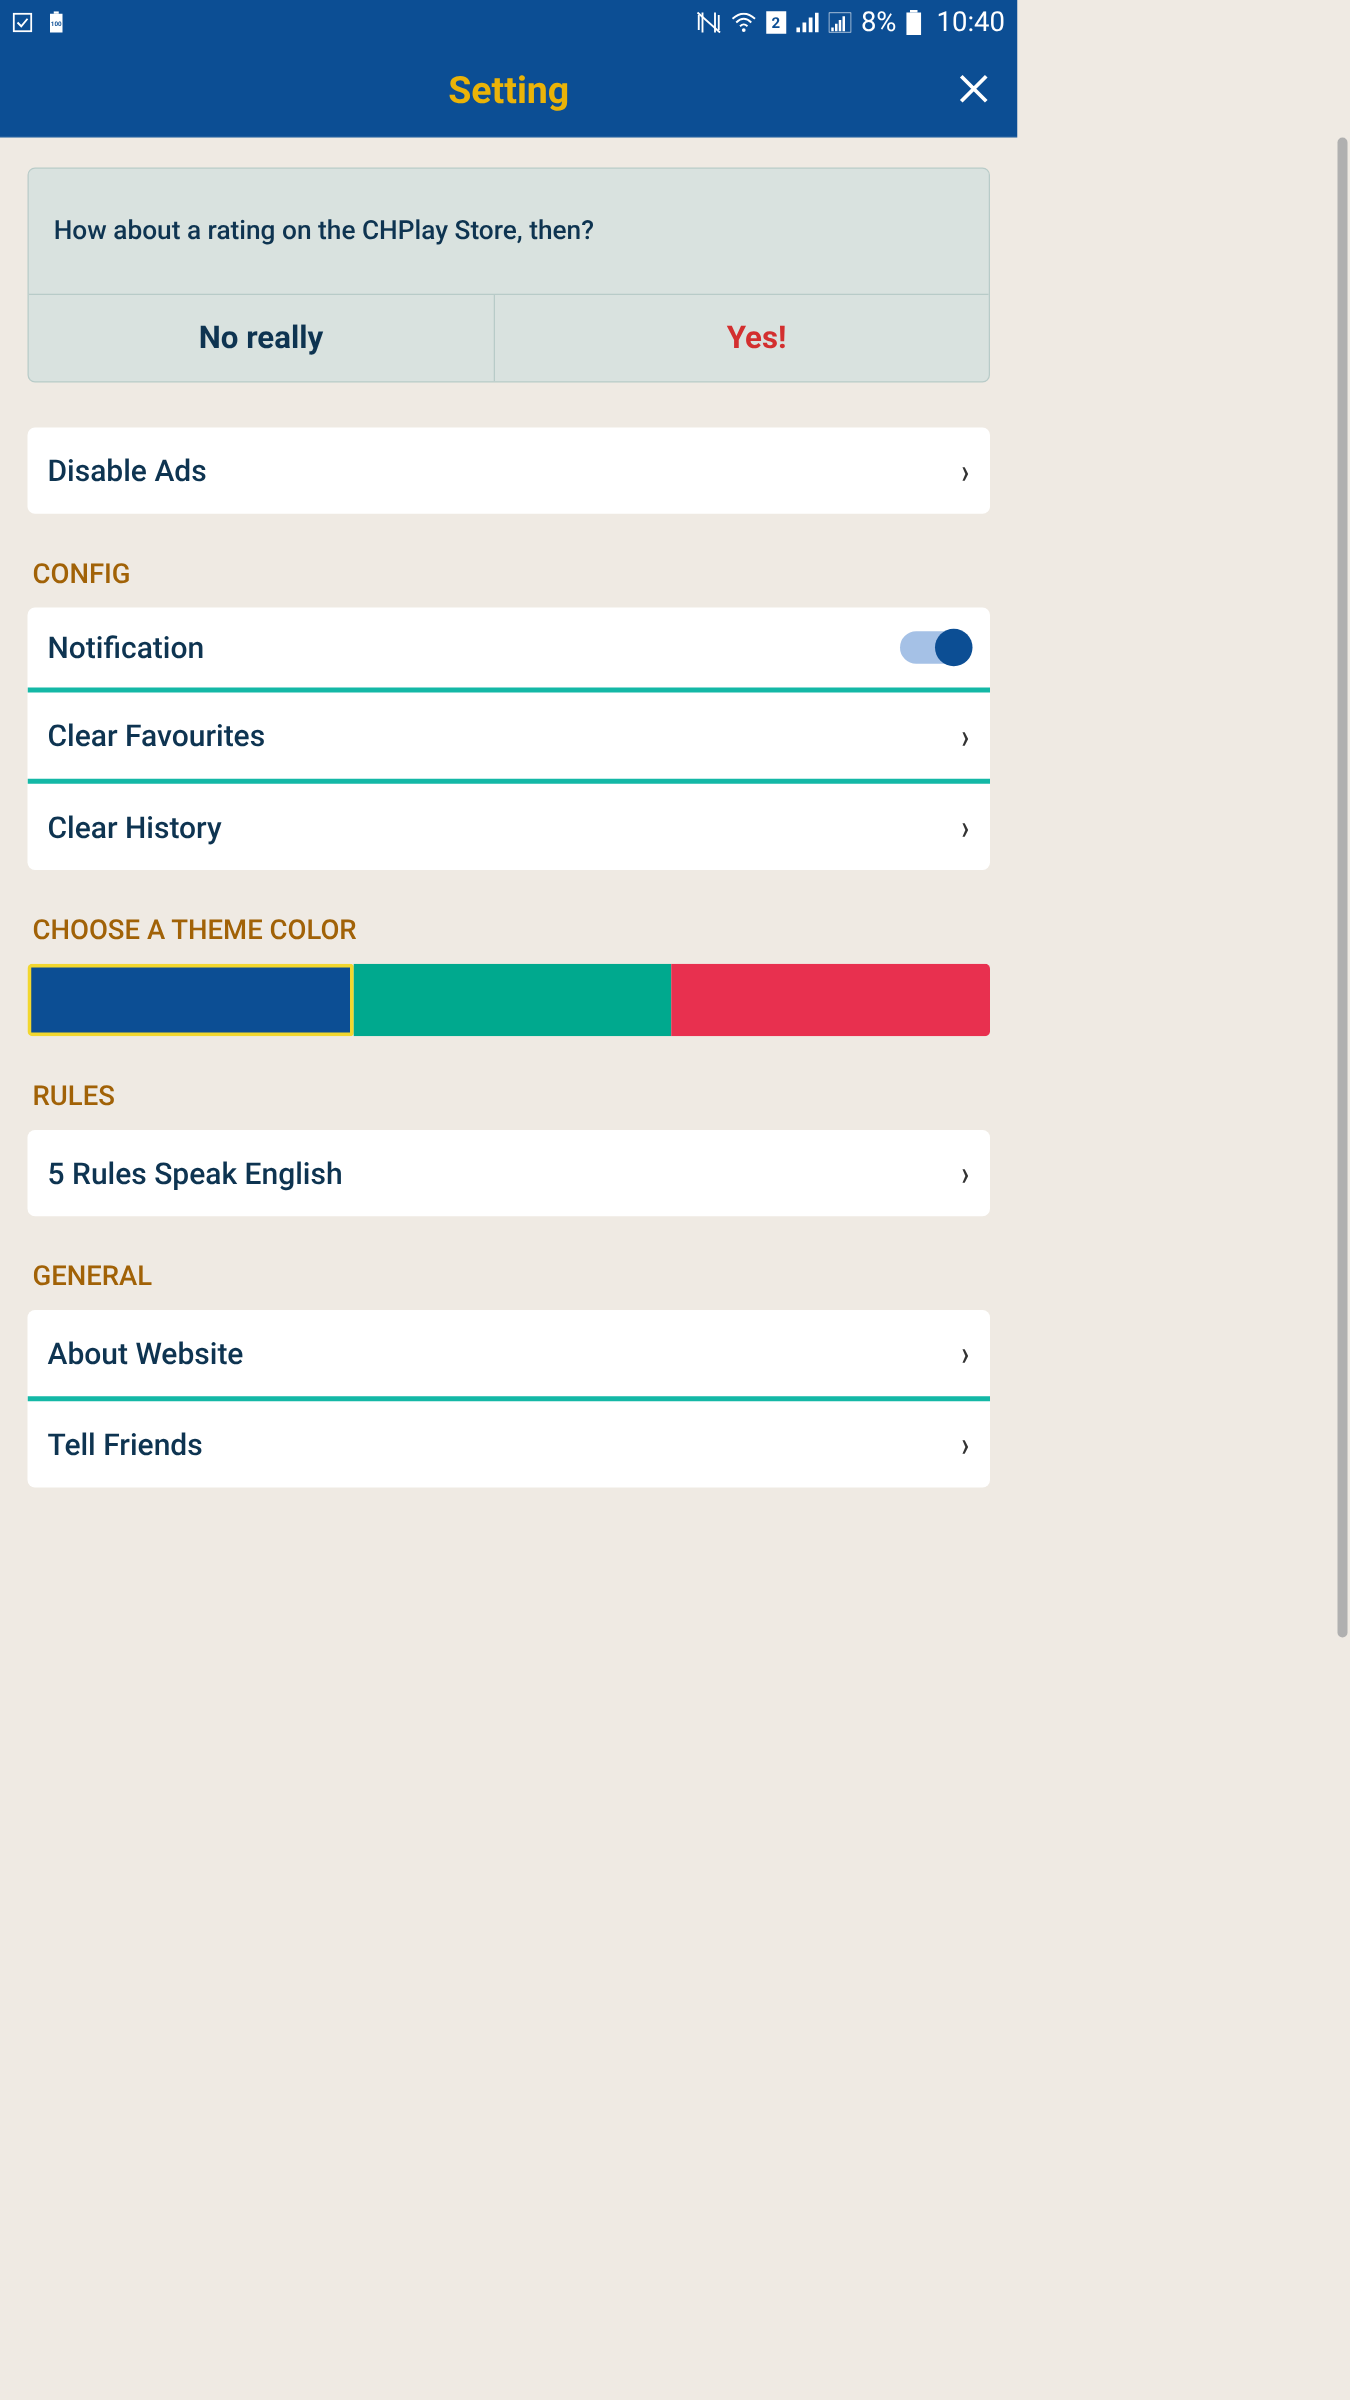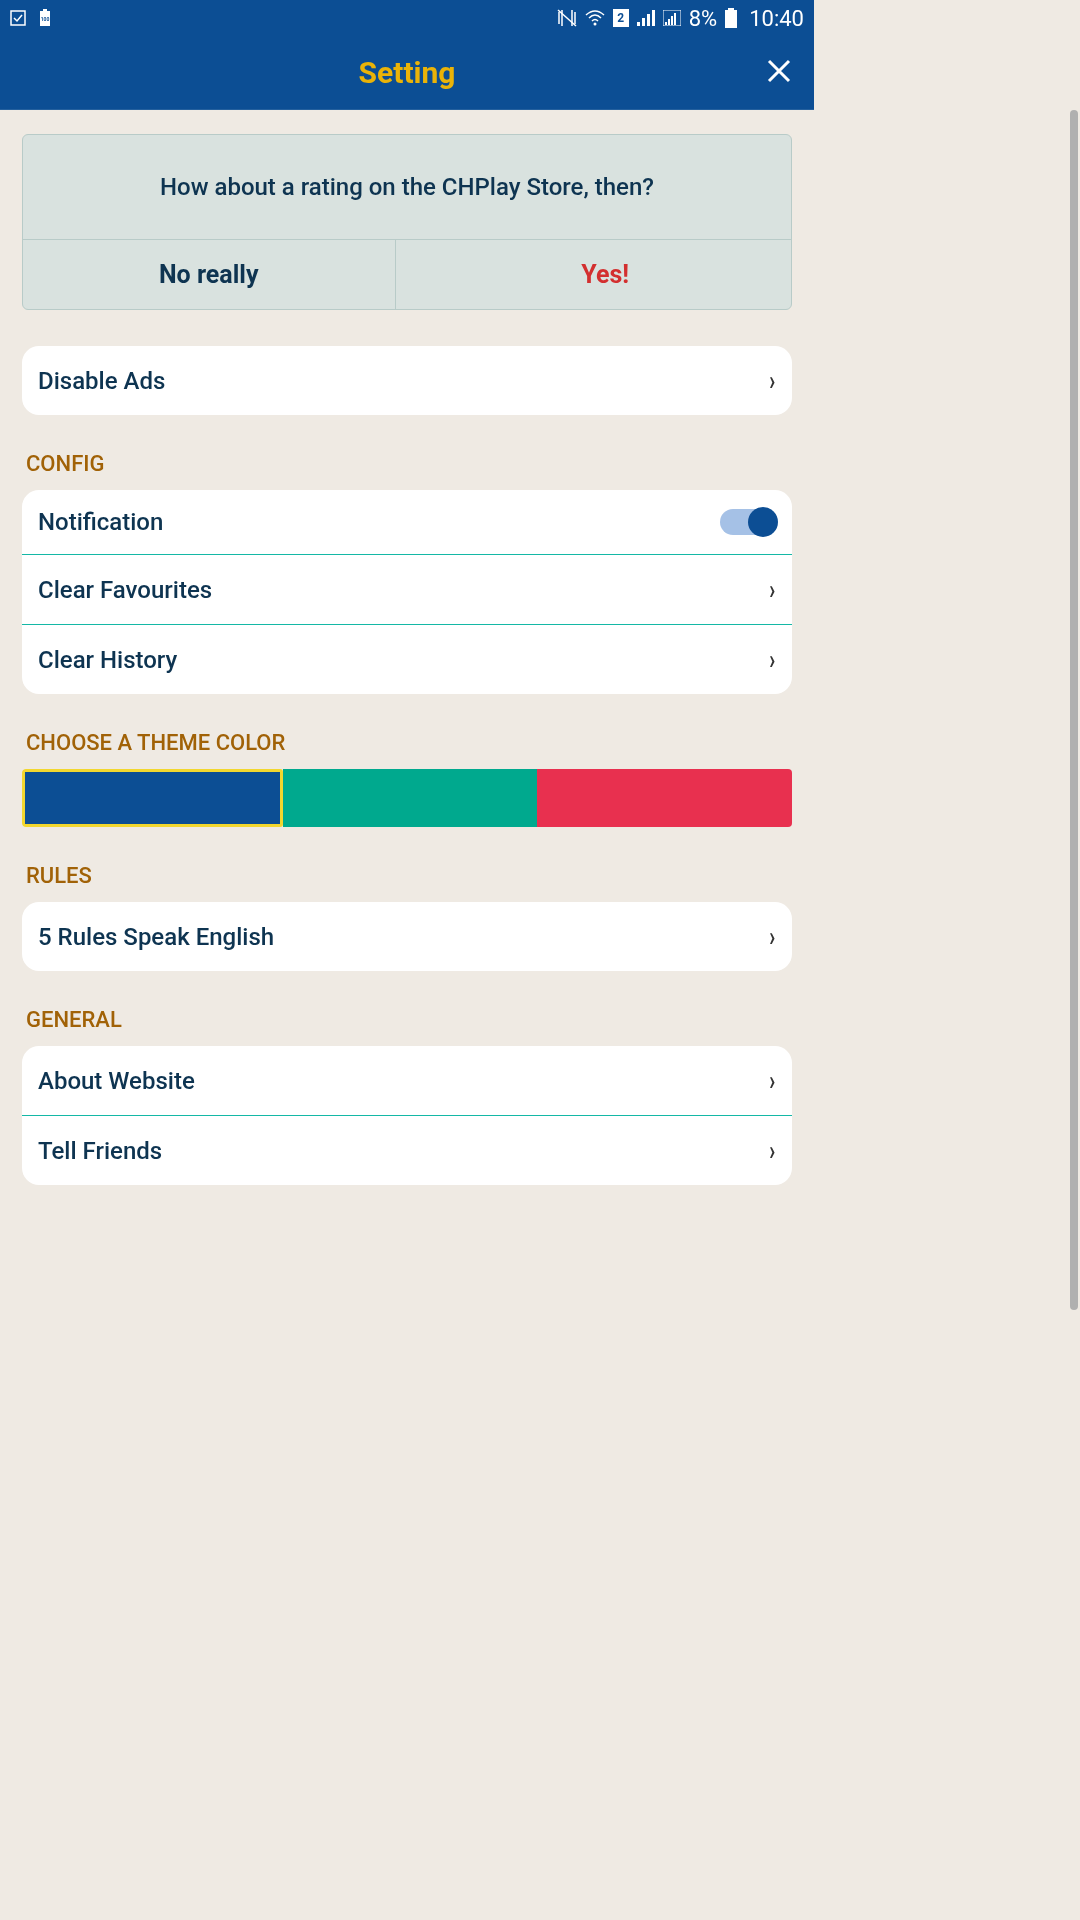--- a/index.html
+++ b/index.html
@@ -65,22 +65,21 @@
     }
     .rating-card {
       margin-top: 24px;
       border: 1px solid #b8cbc8;
       border-radius: 6px;
       overflow: hidden;
       background: #d9e2df;
     }
     .rating-prompt {
       padding: 38px 20px;
-      text-align: center;
-      font-size: 24px;
+      font-size: 21px;
       color: #0e3451;
       font-weight: 500;
       border-bottom: 1px solid #b8cbc8;
     }
     .rating-buttons {
       display: flex;
       gap: 24px;
     }
     .rating-btn {
       flex: 1;
@@ -104,29 +103,29 @@
       margin-top: 36px;
     }
     .section-header {
       font-size: 22px;
       color: #a16207;
       font-weight: 500;
       padding: 0 4px 14px;
     }
     .settings-list {
       background: white;
-      border-radius: 17px;
+      border-radius: 6px;
       overflow: hidden;
     }
     .settings-item {
       padding: 18px 16px;
       display: flex;
       justify-content: space-between;
       align-items: center;
-      border-bottom: 1px solid #14b8a6;
+      border-bottom: 4px solid #14b8a6;
       cursor: pointer;
     }
     .settings-item:last-child {
       border-bottom: none;
     }
     .settings-item-label {
       font-size: 24px;
       color: #0e3451;
       font-weight: 500;
     }

